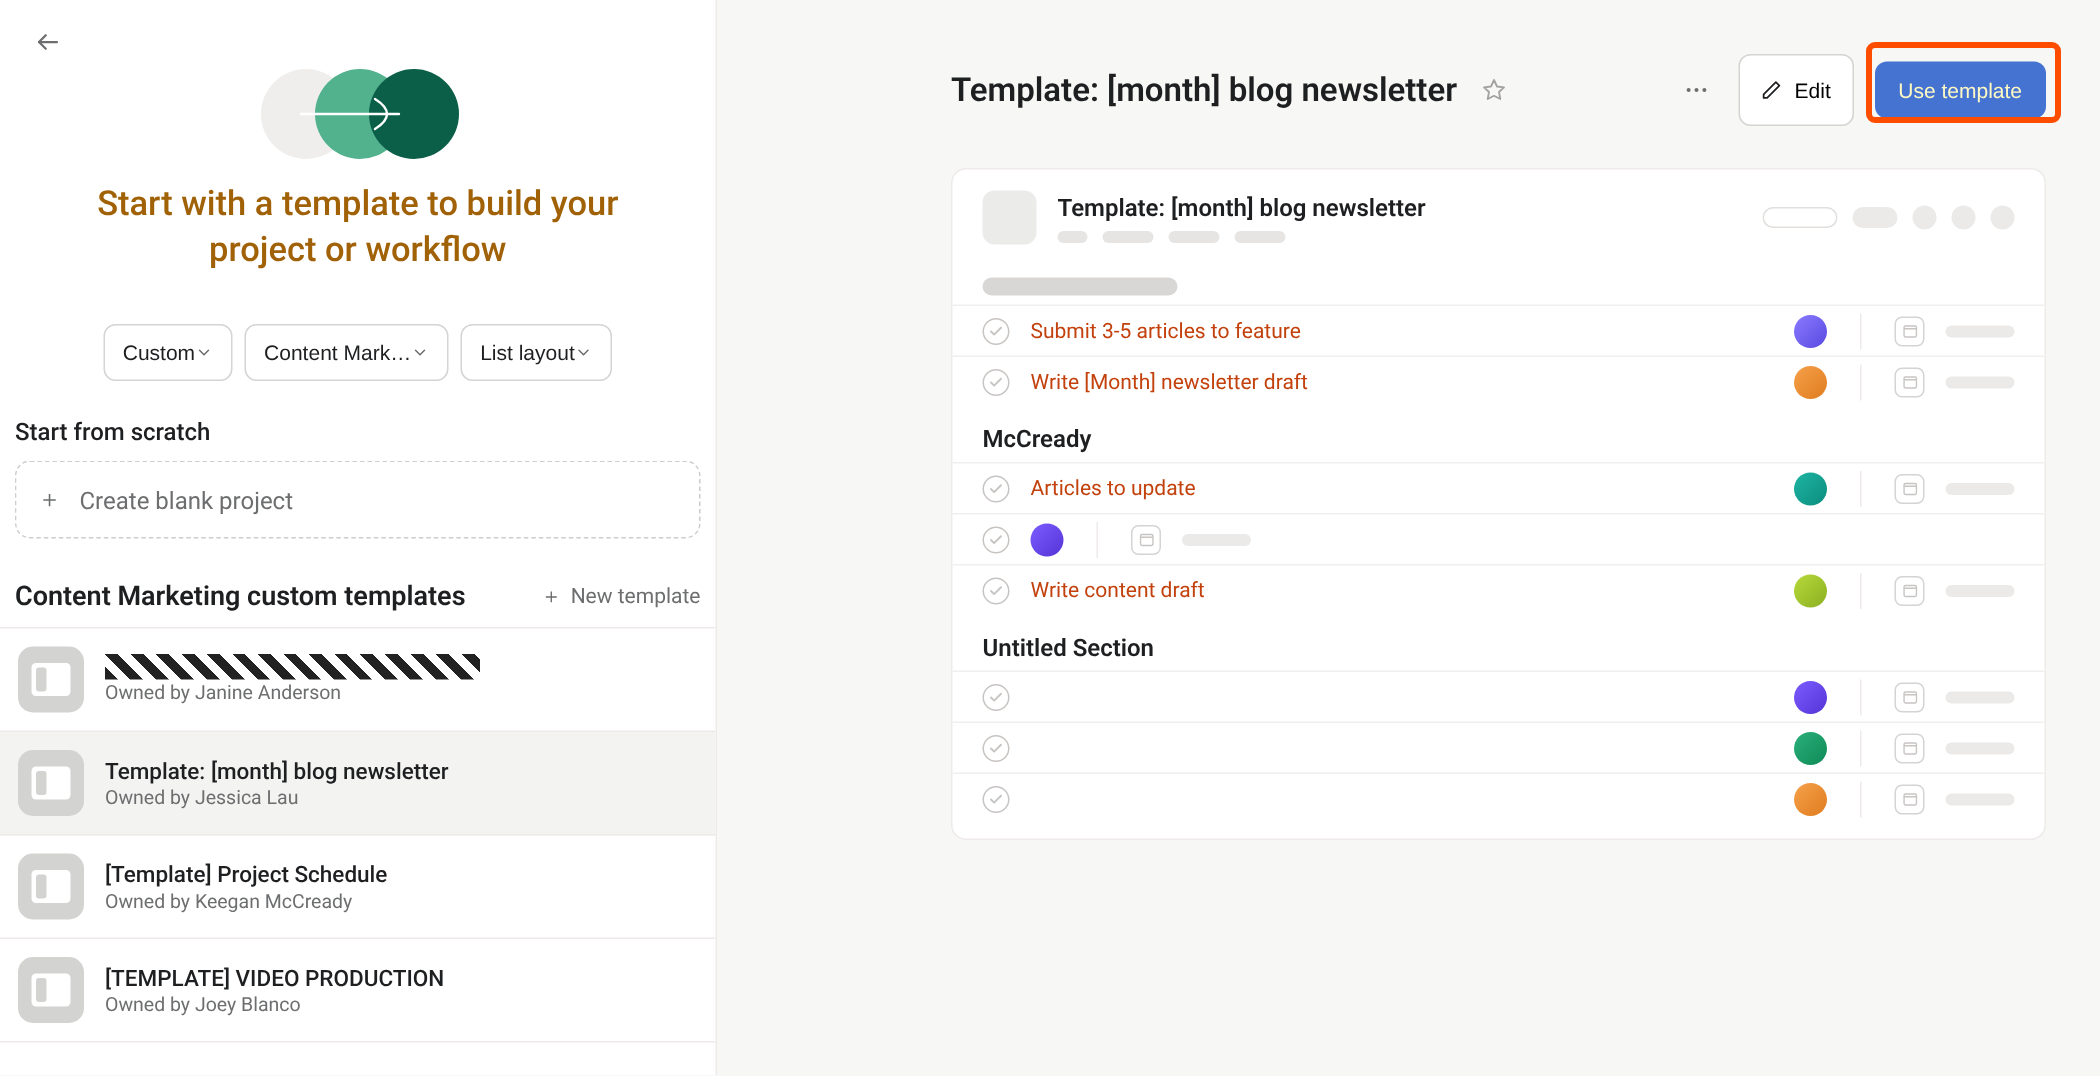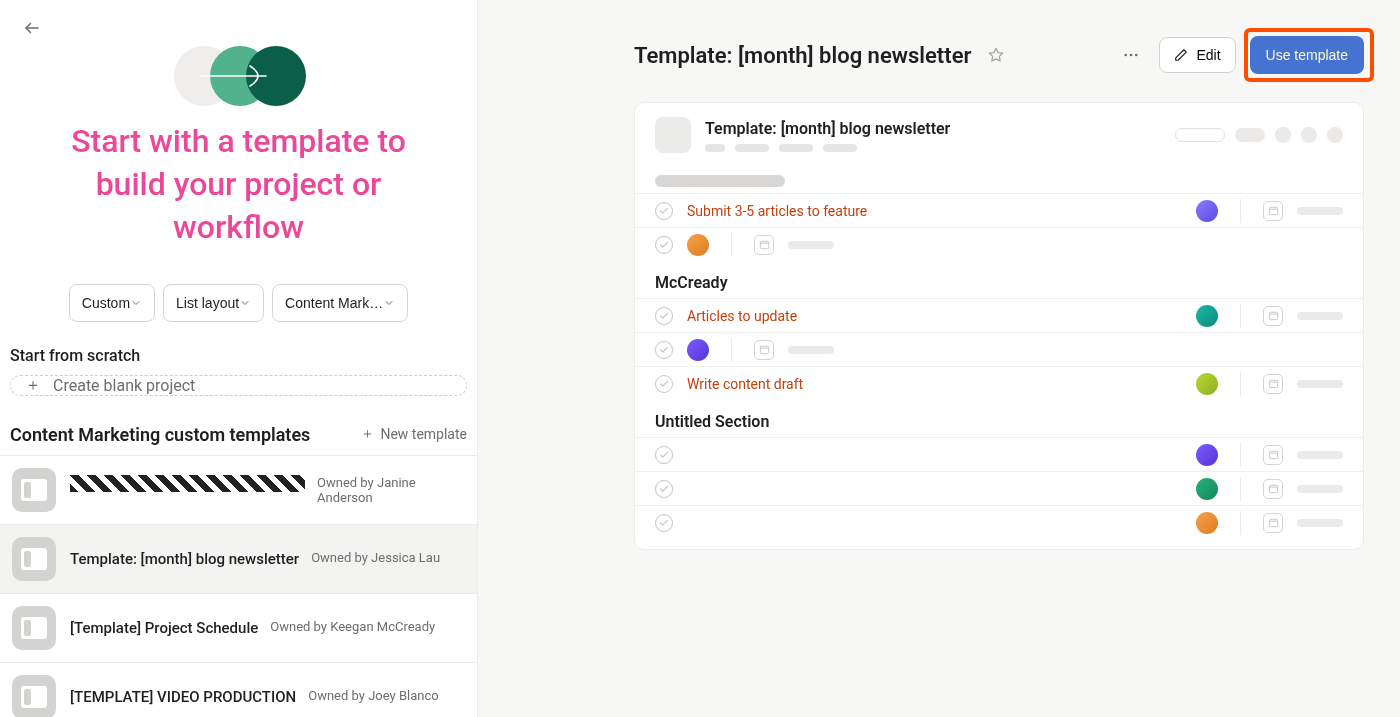--- a/index.html
+++ b/index.html
@@ -26,21 +26,21 @@
     width: 28px; height: 28px; display:flex; align-items:center; justify-content:center;
     border-radius: 6px; cursor: pointer;
   }
   .hero { display:flex; flex-direction:column; align-items:center; padding: 0 50px 18px; }
   .hero-graphic { position:relative; width:130px; height:60px; margin-bottom:14px; }
   .circle { position:absolute; top:0; width:60px; height:60px; border-radius:50%; }
   .c1 { left:0; background:#efeeec; }
   .c2 { left:36px; background:#52b28e; }
   .c3 { left:72px; background:#0b5e47; }
   .arrow-svg { position:absolute; left:26px; top:50%; transform:translateY(-50%); }
-  .hero-title { font-size:32px; font-weight:500; text-align:center; line-height:1.35; color:#ec4899; }
+  .hero-title { font-size:23px; font-weight:500; text-align:center; line-height:1.35; color:#a16207; }
 
   .filters { display:flex; gap:8px; justify-content:center; padding: 16px 0 24px; }
   .filter-btn {
     border:1px solid #d6d4d2; background:#fff; border-radius:8px;
     height:38px; padding:0 12px; font-size:14px; color:#1e1f21;
     display:flex; align-items:center; gap:0; cursor:pointer;
   }
   .chev-down { display:inline-flex; }
 
   .section-label { font-size:16px; font-weight:500; padding:0 10px 10px; }
@@ -64,38 +64,38 @@
   .tpl-thumb {
     width:44px; height:44px; border-radius:10px; background:#d3d3d1;
     display:flex; align-items:center; justify-content:center; flex-shrink:0;
   }
   .tpl-thumb .inner {
     width:26px; height:22px; background:#fff; border-radius:3px; position:relative;
   }
   .tpl-thumb .inner::before {
     content:""; position:absolute; left:3px; top:3px; bottom:3px; width:7px; background:#d3d3d1; border-radius:2px;
   }
-  .tpl-text { display:flex; gap:12px; min-width:0; }
+  .tpl-text { display:flex; flex-direction:column; gap:2px; min-width:0; }
   .tpl-name { font-size:15px; font-weight:500; color:#1e1f21; white-space:nowrap; overflow:hidden; text-overflow:ellipsis; max-width:360px;}
   .tpl-owner { font-size:13px; color:#6d6e6f; }
   .redacted {
     height:17px; width:250px;
     background: repeating-linear-gradient(45deg,#222 0 6px,#fff 6px 12px);
     filter: blur(0.3px);
   }
 
   
   .main { flex:1; position:relative; padding: 36px 36px 0 156px; }
   .template-header { display:flex; align-items:center; gap:14px; margin-bottom:28px; }
   .th-title { font-size:22px; font-weight:600; flex:0 0 auto; }
   .star-btn { width:22px; height:22px; display:flex; align-items:center; justify-content:center; cursor:pointer; color:#6d6e6f; }
   .th-spacer { flex:1; }
   .dots-btn { width:28px; height:28px; display:flex; align-items:center; justify-content:center; cursor:pointer; color:#6d6e6f; border-radius:6px; }
   .edit-btn {
-    height:36px; border:1px solid #d6d4d2; background:#fff; border-radius:8px;
+    height:48px; border:1px solid #d6d4d2; background:#fff; border-radius:8px;
     padding:0 14px; display:flex; align-items:center; gap:8px; font-size:14px; cursor:pointer;
   }
   .use-btn {
     height:38px; border:none; background:#4573d2; color:#fef9c3; font-weight:500;
     border-radius:8px; padding:0 16px; font-size:14px; cursor:pointer;
   }
   .use-highlight {
     position:absolute; border:4px solid #ff4d00; border-radius:6px;
     top:28px; right:26px; width:130px; height:54px; pointer-events:none;
   }
@@ -178,29 +178,29 @@
     <div class="filters">
       <button class="filter-btn">
         <span>Custom</span>
         <span class="chev-down">
           <svg width="12" height="12" viewBox="0 0 24 24" fill="none" stroke="#6d6e6f" stroke-width="2" stroke-linecap="round" stroke-linejoin="round">
               <polyline points="6 9 12 15 18 9"></polyline>
             </svg>
         </span>
       </button>
       <button class="filter-btn">
-        <span>List layout</span>
+        <span>Content Mark…</span>
         <span class="chev-down">
           <svg width="12" height="12" viewBox="0 0 24 24" fill="none" stroke="#6d6e6f" stroke-width="2" stroke-linecap="round" stroke-linejoin="round">
               <polyline points="6 9 12 15 18 9"></polyline>
             </svg>
         </span>
       </button>
       <button class="filter-btn">
-        <span>Content Mark…</span>
+        <span>List layout</span>
         <span class="chev-down">
           <svg width="12" height="12" viewBox="0 0 24 24" fill="none" stroke="#6d6e6f" stroke-width="2" stroke-linecap="round" stroke-linejoin="round">
               <polyline points="6 9 12 15 18 9"></polyline>
             </svg>
         </span>
       </button>
     </div>
 
     <div class="section-label">Start from scratch</div>
     <div class="scratch-box">
@@ -324,20 +324,21 @@
               </svg>
             </div>
           <div class="row-end-skel"></div>
         </div>
         <div class="task-row">
           <div class="task-check">
               <svg width="10" height="10" viewBox="0 0 24 24" fill="none" stroke="#c7c4c2" stroke-width="3" stroke-linecap="round" stroke-linejoin="round">
                 <polyline points="20 6 9 17 4 12"></polyline>
               </svg>
             </div>
+          <div class="task-name">Write [Month] newsletter draft</div>
           <div class="avatar av3"></div>
           <div class="divider-v"></div>
           <div class="date-box">
               <svg width="11" height="11" viewBox="0 0 24 24" fill="none" stroke="#c7c4c2" stroke-width="2">
                 <rect x="3" y="5" width="18" height="16" rx="2"></rect>
                 <line x1="3" y1="9" x2="21" y2="9"></line>
               </svg>
             </div>
           <div class="row-end-skel"></div>
         </div>

